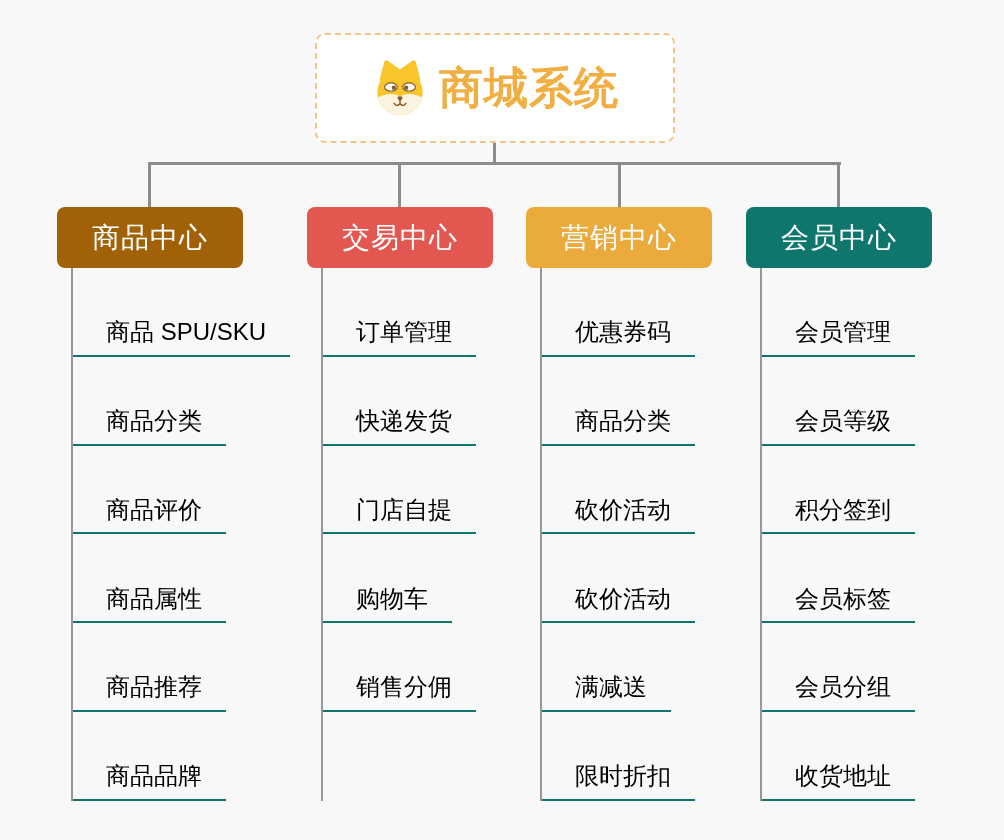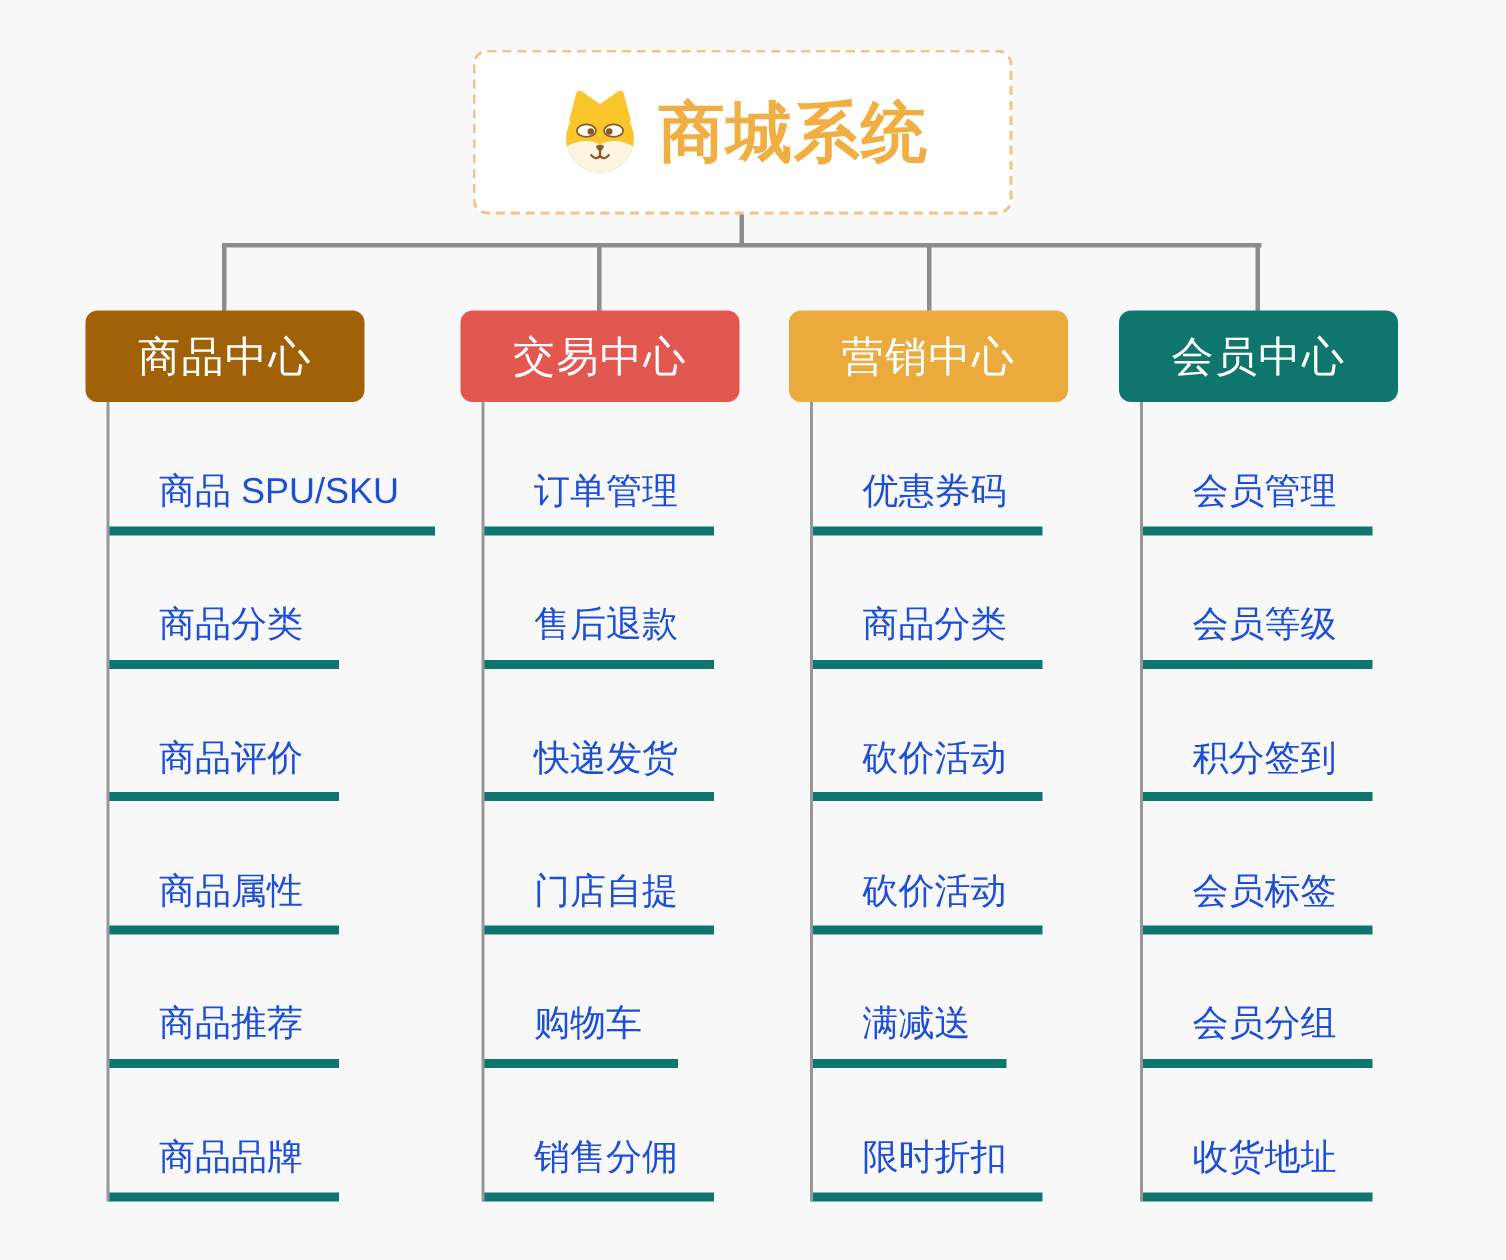--- a/index.html
+++ b/index.html
@@ -68,24 +68,24 @@
     background:#979797;
   }
   .leaf {
     height:88.8px;
     display:flex;
     align-items:flex-end;
   }
   .leaf-label {
     display:inline-block;
     margin-left:15px;
-    border-bottom:6px solid #0f766e;
+    border-bottom:2px solid #0f766e;
     padding:0 24px 9px 34px;
     font-size:24px;
-    color:#1d4ed8;
+    color:#000000;
     white-space:nowrap;
     line-height:1.15;
   }
 </style>
 </head>
 <body>
 
 <div class="canvas">
 
   <div class="root-node">
@@ -139,23 +139,20 @@
       </div>
   </div>
 
   <div class="branch-col" style="left:307px">
     <div class="branch-box" style="background-color: rgb(226, 87, 80);">交易中心</div>
     <div class="trunk"></div>
     <div class="leaf">
         <span class="leaf-label">订单管理</span>
       </div>
     <div class="leaf">
-        <span class="leaf-label">售后退款</span>
-      </div>
-    <div class="leaf">
         <span class="leaf-label">快递发货</span>
       </div>
     <div class="leaf">
         <span class="leaf-label">门店自提</span>
       </div>
     <div class="leaf">
         <span class="leaf-label">购物车</span>
       </div>
     <div class="leaf">
         <span class="leaf-label">销售分佣</span>

